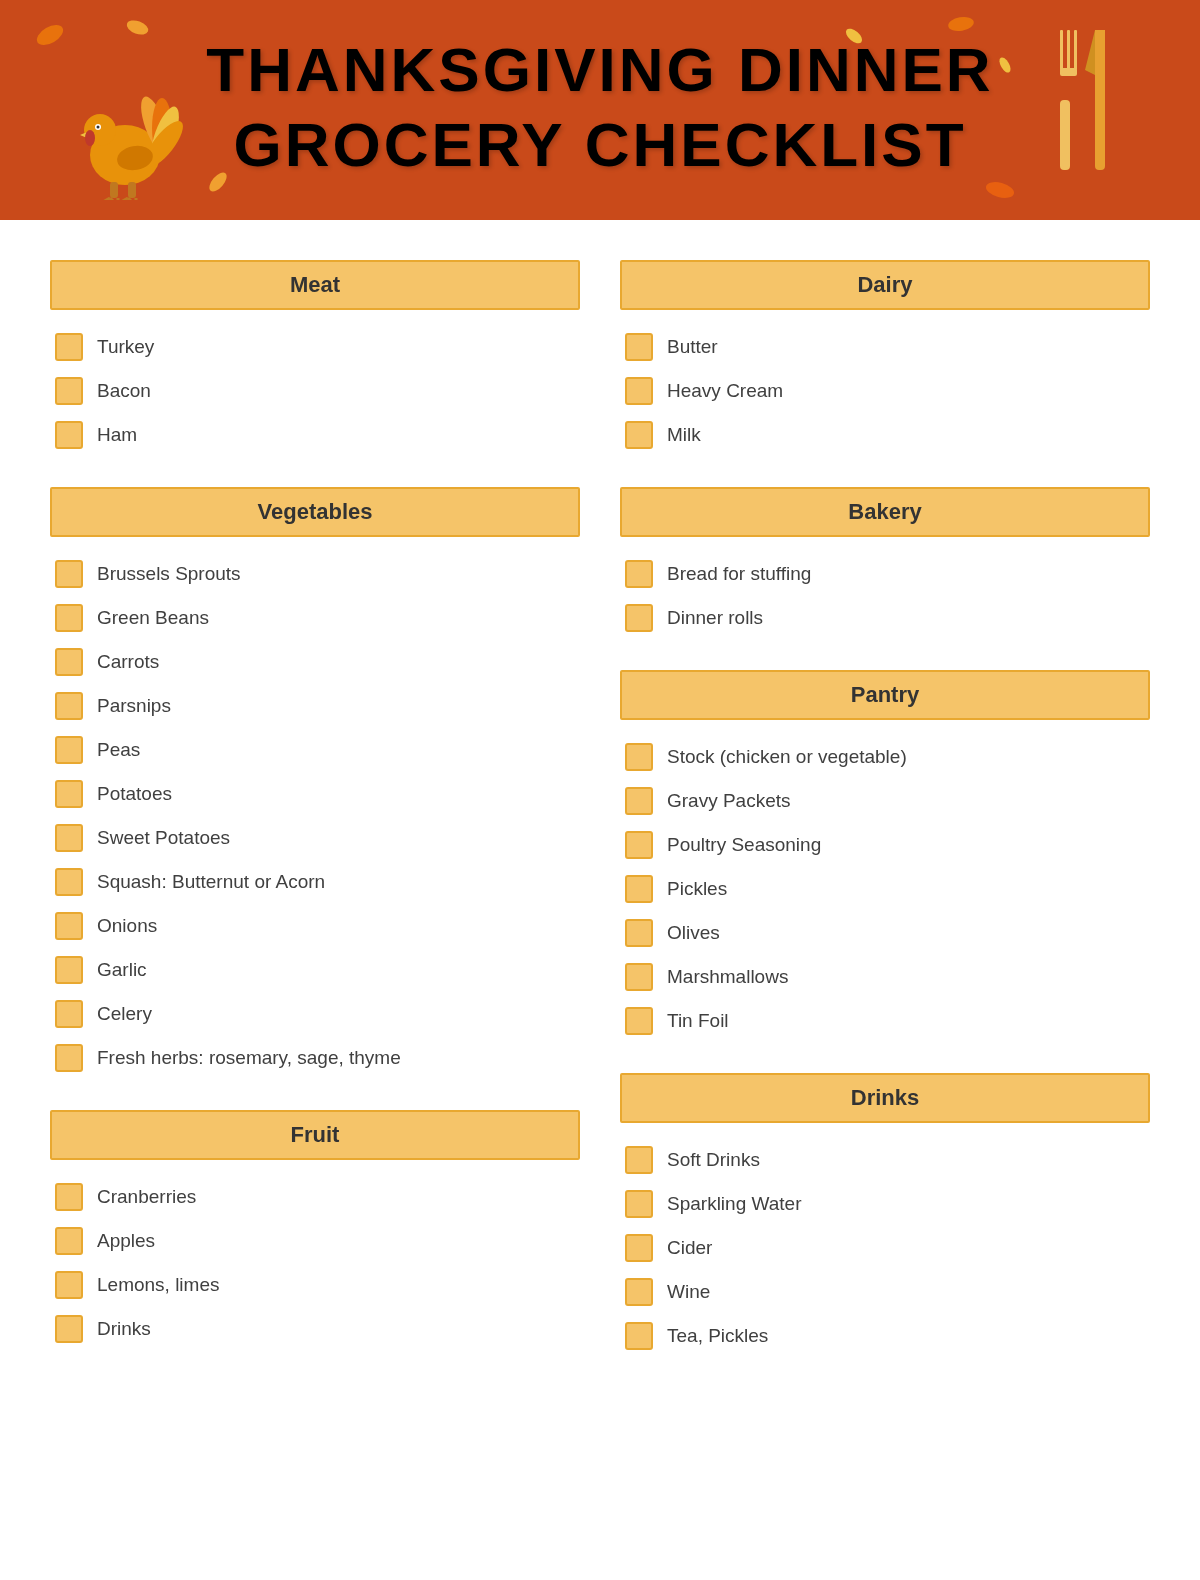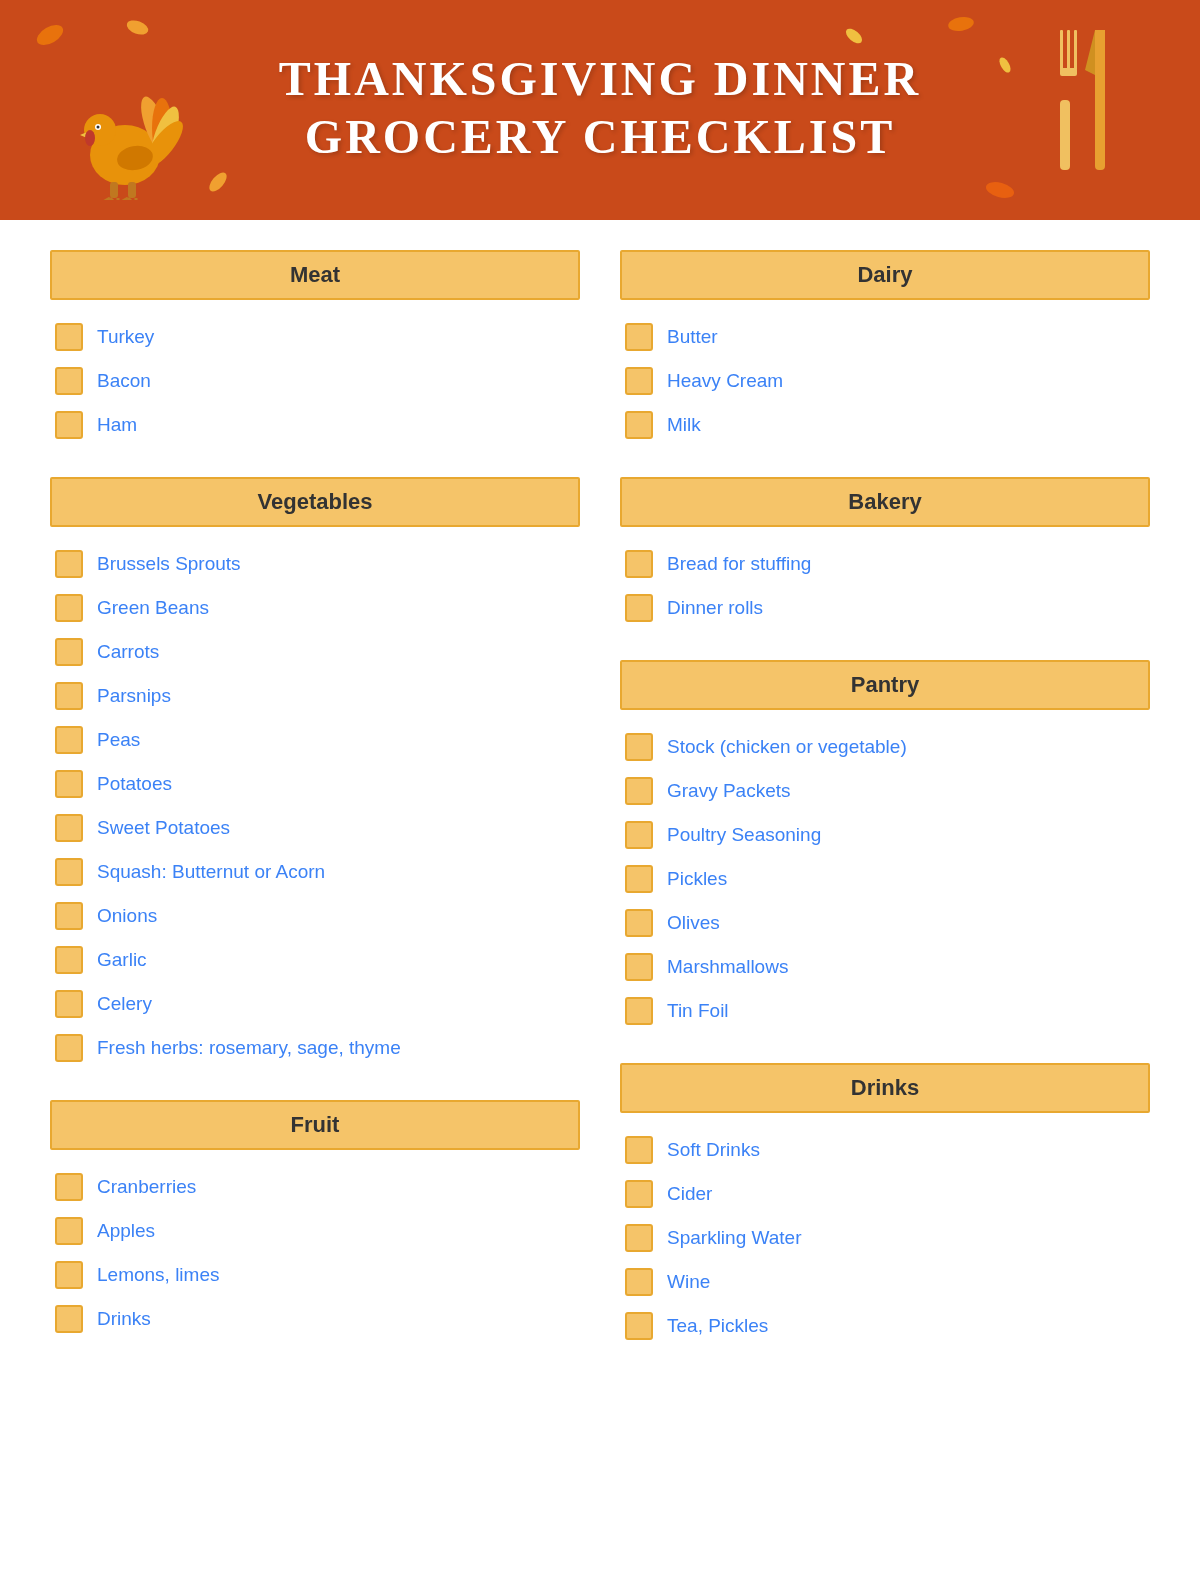--- a/index.html
+++ b/index.html
@@ -21,28 +21,27 @@
       min-height: 220px;
     }
 
     .header-title {
       text-align: center;
       z-index: 2;
       position: relative;
     }
 
     .header-title h1 {
-      font-size: 48px;
+      font-size: 62px;
       font-weight: 900;
-      color: #ffffff;
+      color: #000000;
       text-transform: uppercase;
       letter-spacing: 3px;
       line-height: 1.2;
       text-shadow: 2px 2px 4px rgba(0,0,0,0.2);
-      font-family: Liberation Serif, serif;
     }
 
     
     .turkey {
       position: absolute;
       left: 60px;
       bottom: 20px;
       width: 130px;
       height: 130px;
       z-index: 2;
@@ -75,20 +74,21 @@
       margin-bottom: 30px;
     }
 
     .section-header {
       background-color: #f5c469;
       border: 2px solid #e8a830;
       padding: 10px 20px;
       text-align: center;
       margin-bottom: 15px;
       border-radius: 2px;
+      margin-top: 10px;
     }
 
     .section-header h2 {
       font-size: 22px;
       font-weight: 900;
       color: #333;
     }
 
     .checklist-item {
       display: flex;
@@ -101,21 +101,21 @@
       width: 28px;
       height: 28px;
       background-color: #f5c469;
       border: 2px solid #e8a830;
       flex-shrink: 0;
       border-radius: 3px;
     }
 
     .checklist-item span {
       font-size: 19px;
-      color: #3b82f6;
+      color: #404040;
     }
 
     .left-col { }
     .right-col { }
   </style>
 </head>
 <body>
 
 <div class="header">
 
@@ -377,28 +377,28 @@
       <div class="section-header">
         <h2>Drinks</h2>
       </div>
       <div>
         <div class="checklist-item">
             <div class="checkbox"></div>
             <span>Soft Drinks</span>
           </div>
         <div class="checklist-item">
             <div class="checkbox"></div>
+            <span>Sparkling Water</span>
+          </div>
+        <div class="checklist-item">
+            <div class="checkbox"></div>
             <span>Cider</span>
           </div>
         <div class="checklist-item">
             <div class="checkbox"></div>
-            <span>Sparkling Water</span>
-          </div>
-        <div class="checklist-item">
-            <div class="checkbox"></div>
             <span>Wine</span>
           </div>
         <div class="checklist-item">
             <div class="checkbox"></div>
             <span>Tea, Pickles</span>
           </div>
       </div>
     </div>
 
   </div>

